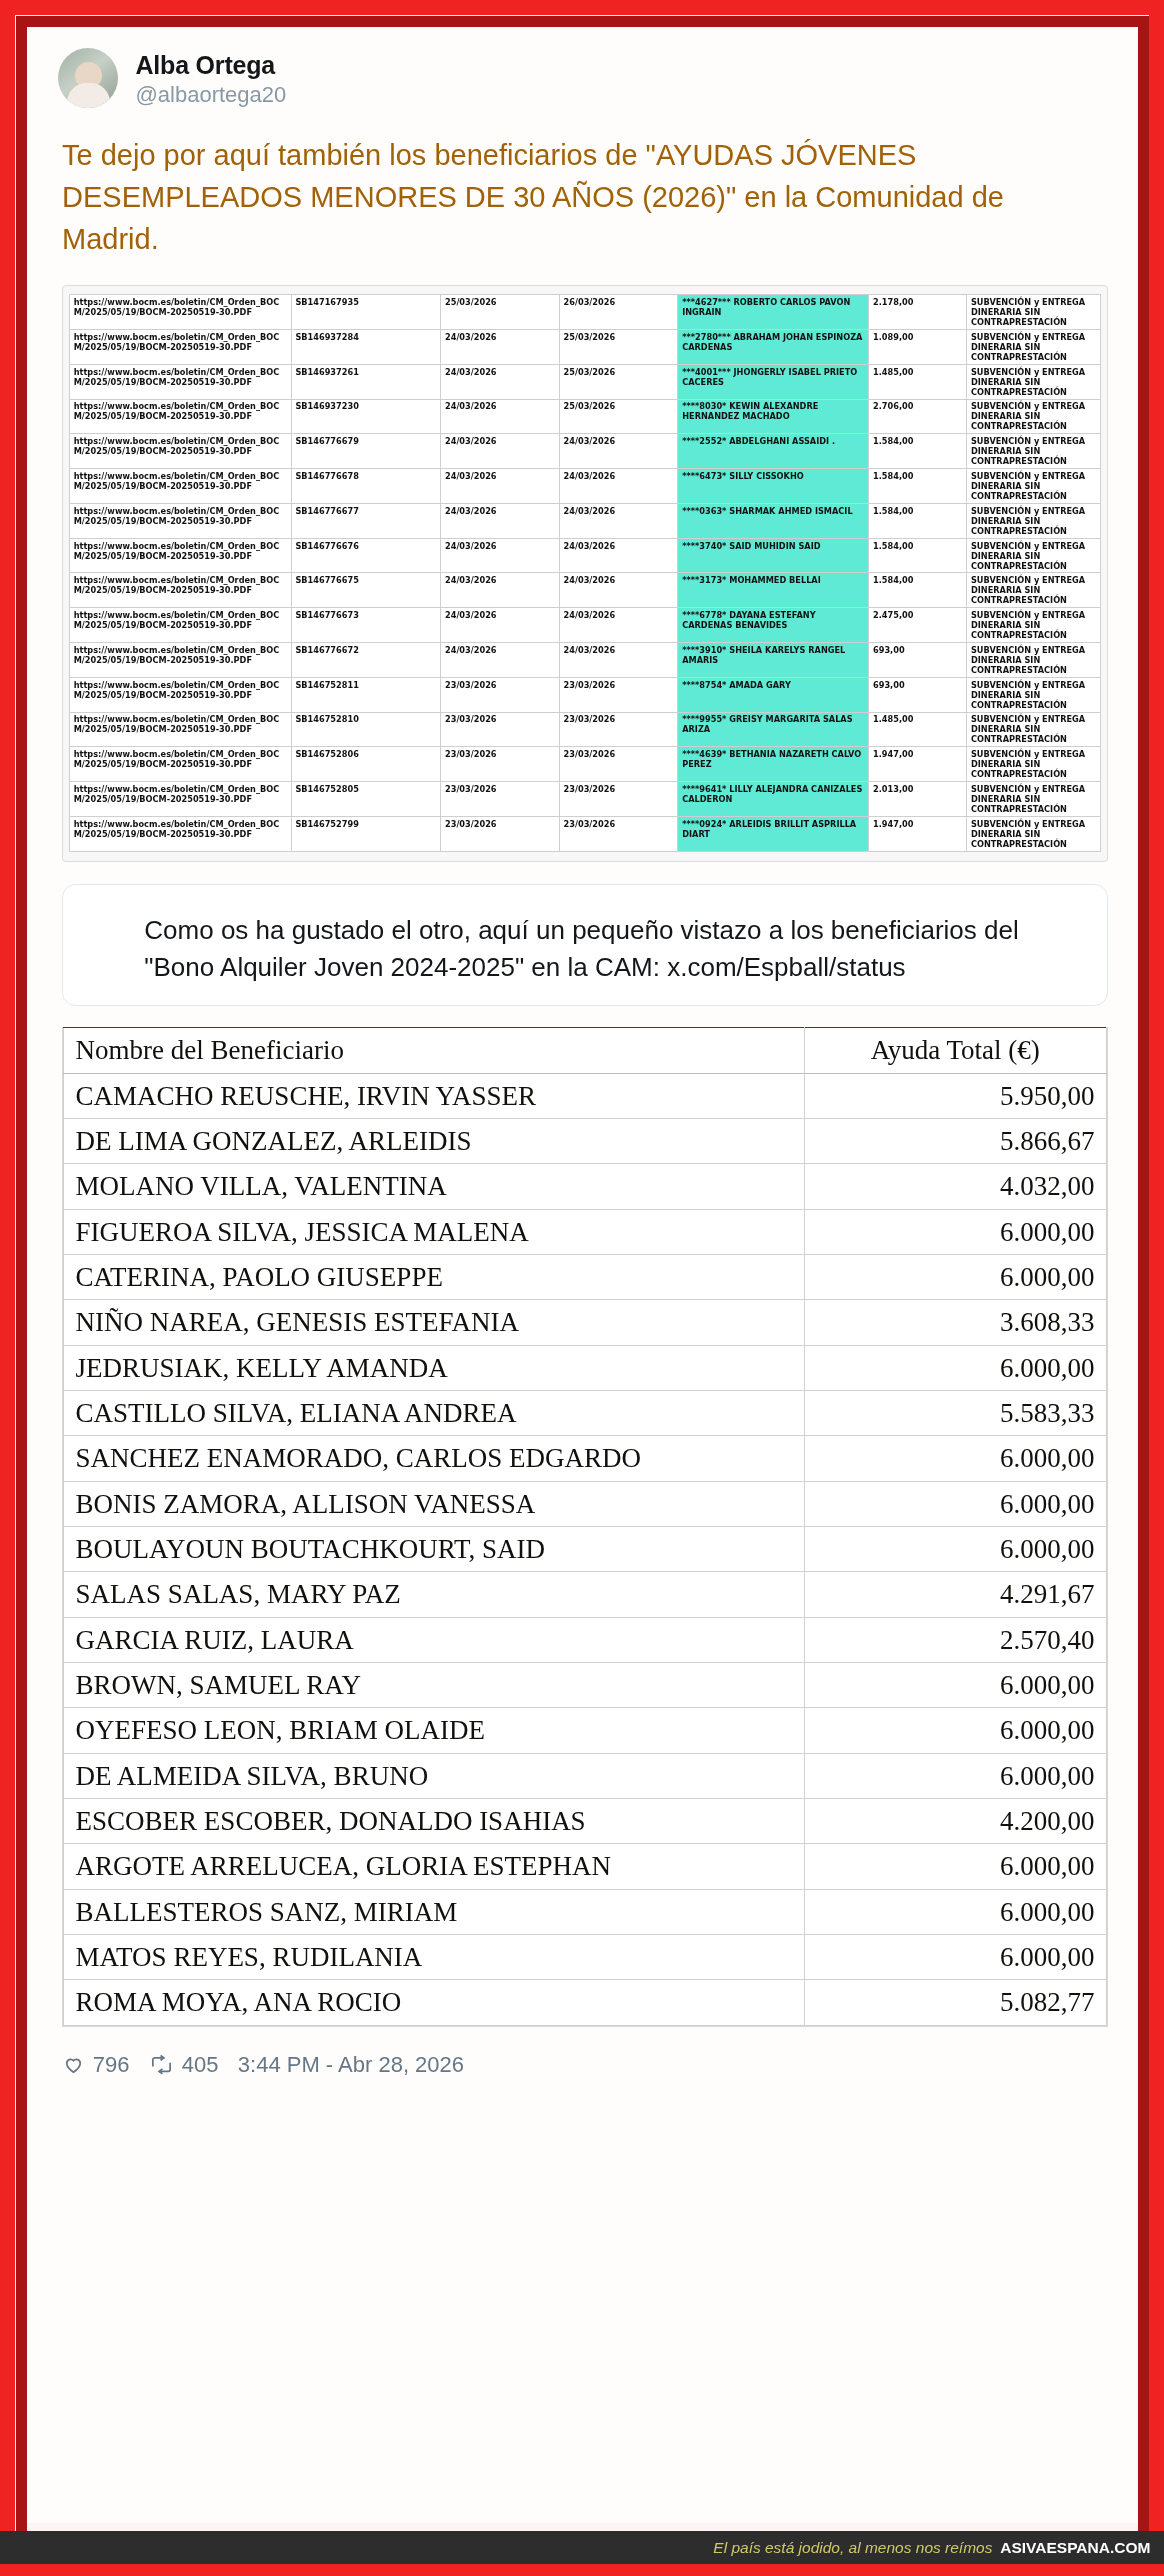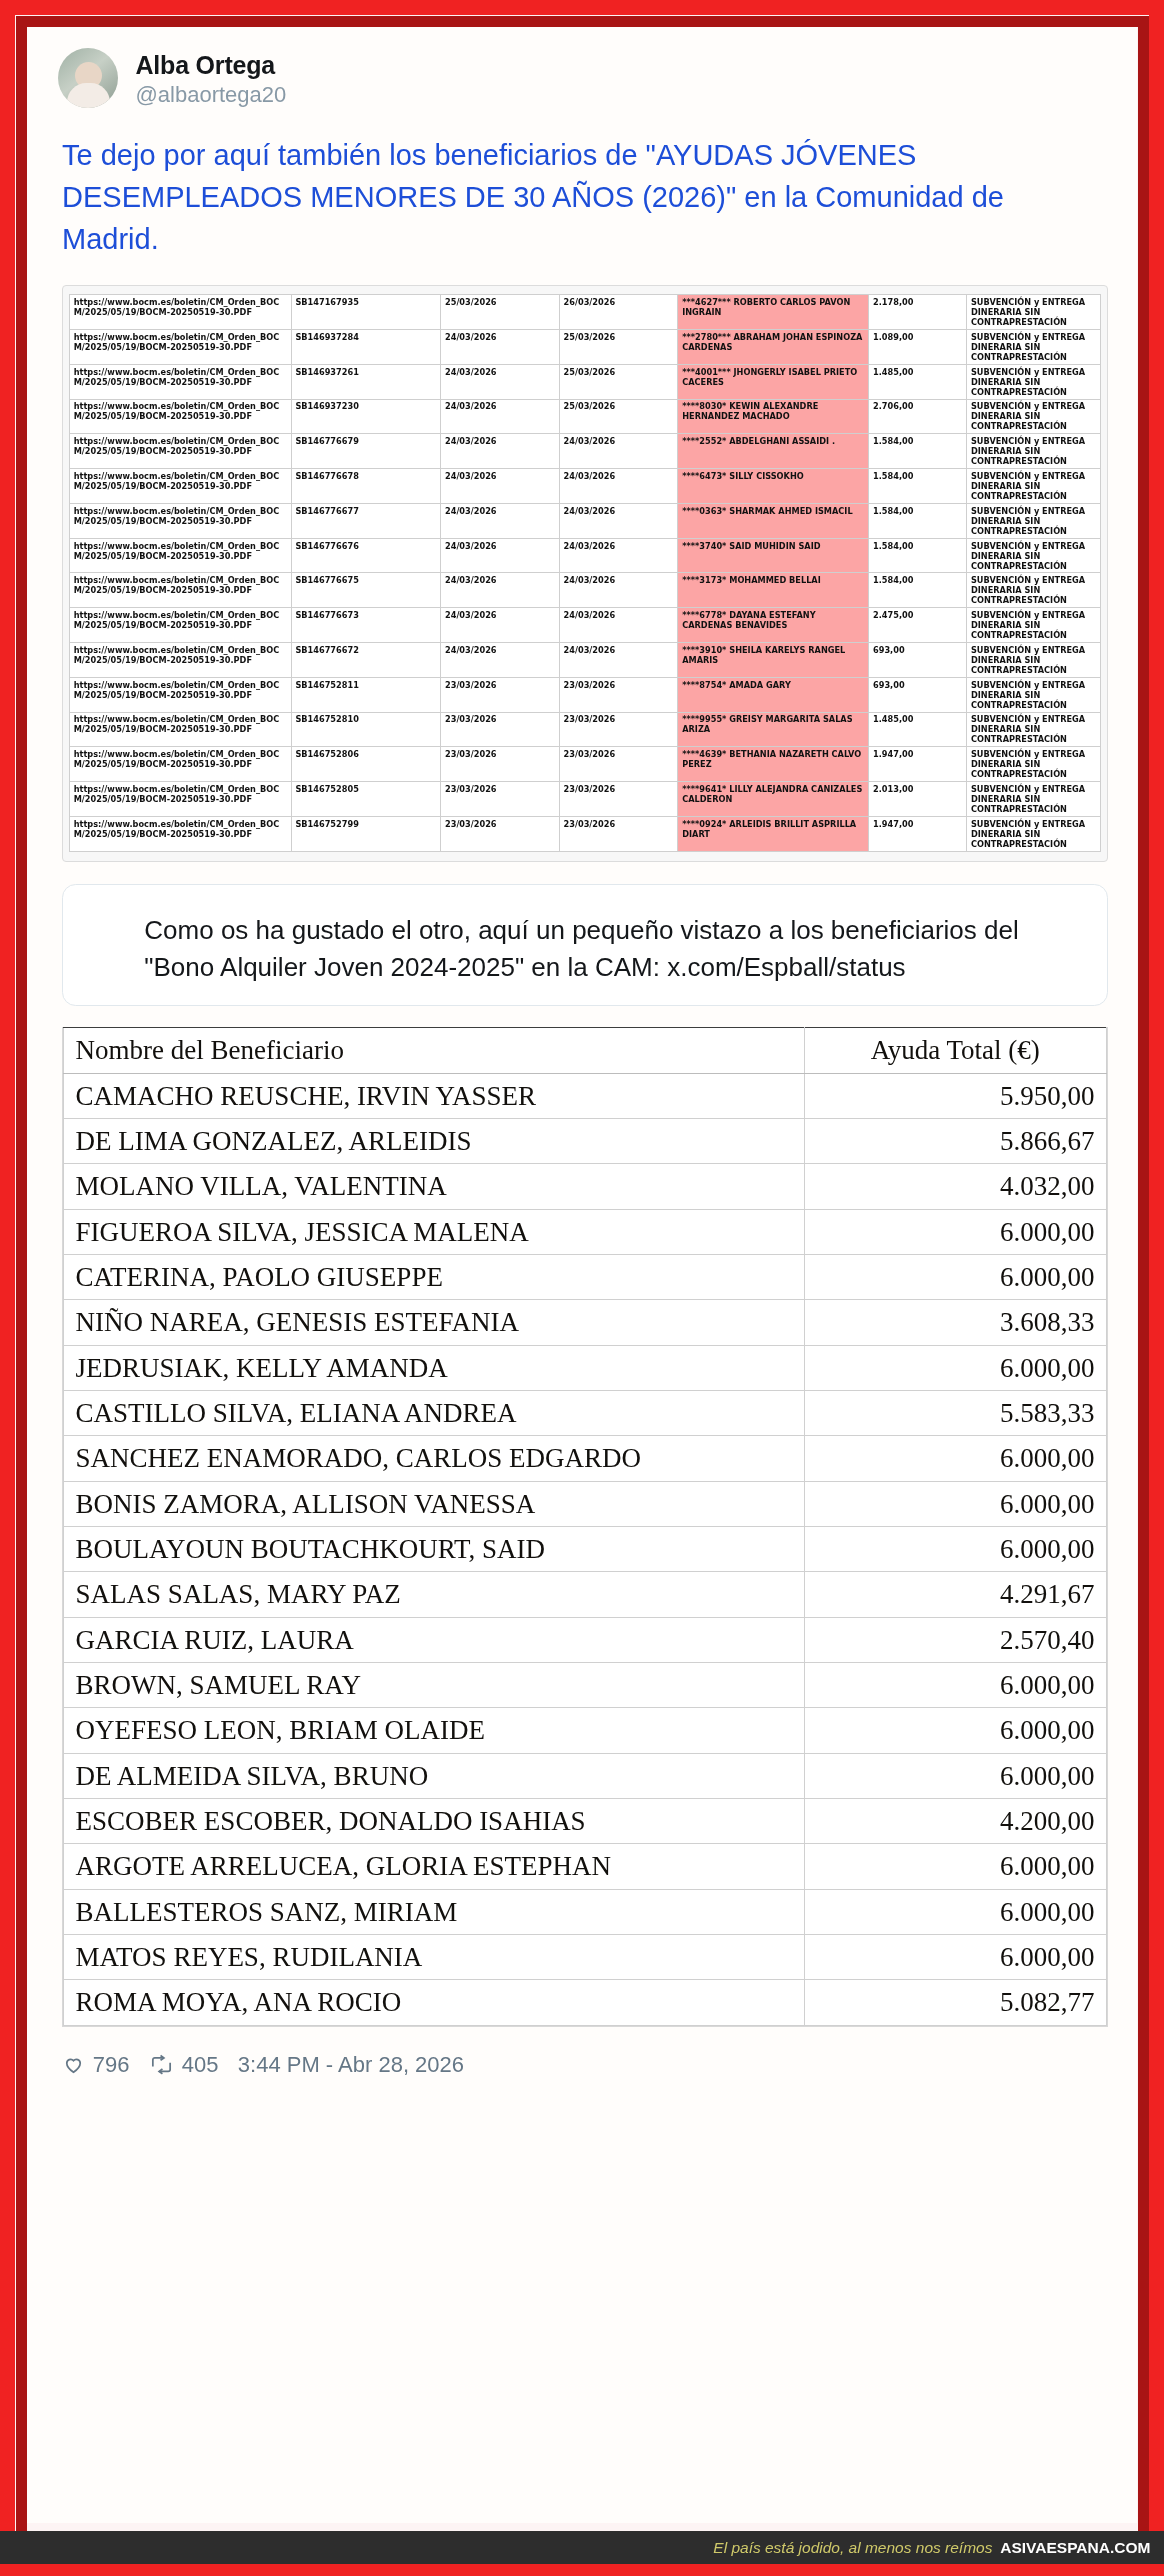--- a/index.html
+++ b/index.html
@@ -102,21 +102,21 @@
     font-size: 22px;
     color: #8899a6;
     line-height: 1.3;
   }
 
   
   .tweet-text {
     padding: 25px 39px 0 35px;
     font-size: 29px;
     line-height: 1.45;
-    color: #1d4ed8;
+    color: #a16207;
   }
 
   
   .doc-wrap {
     margin: 25px 29px 0 35px;
     border: 1px solid #dcdcdc;
     border-radius: 4px;
     background: #f7f7f7;
     padding: 7.8px 5.8px 9.7px 5.8px;
     overflow: hidden;
@@ -137,21 +137,21 @@
     line-height: 1.22;
     height: 33px;
     overflow: hidden;
     white-space: normal;
     font-weight: bold;
   }
   td.c-url   { width: 21.5%; word-break: break-all; }
   td.c-sb    { width: 14.5%; }
   td.c-d1    { width: 11.5%; }
   td.c-d2    { width: 11.5%; }
-  td.c-name  { width: 18.5%; background: #fca5a5; }
+  td.c-name  { width: 18.5%; background: #5eead4; }
   td.c-amt   { width: 9.5%; }
   td.c-type  { width: 13%; }
 
   
   .quote {
     margin: 21.3px 29px 0 35px;
     border: 1px solid #e1e8ed;
     border-radius: 13.6px;
     background: #ffffff;
     padding: 17.5px 21.3px 19.4px 21.3px;

